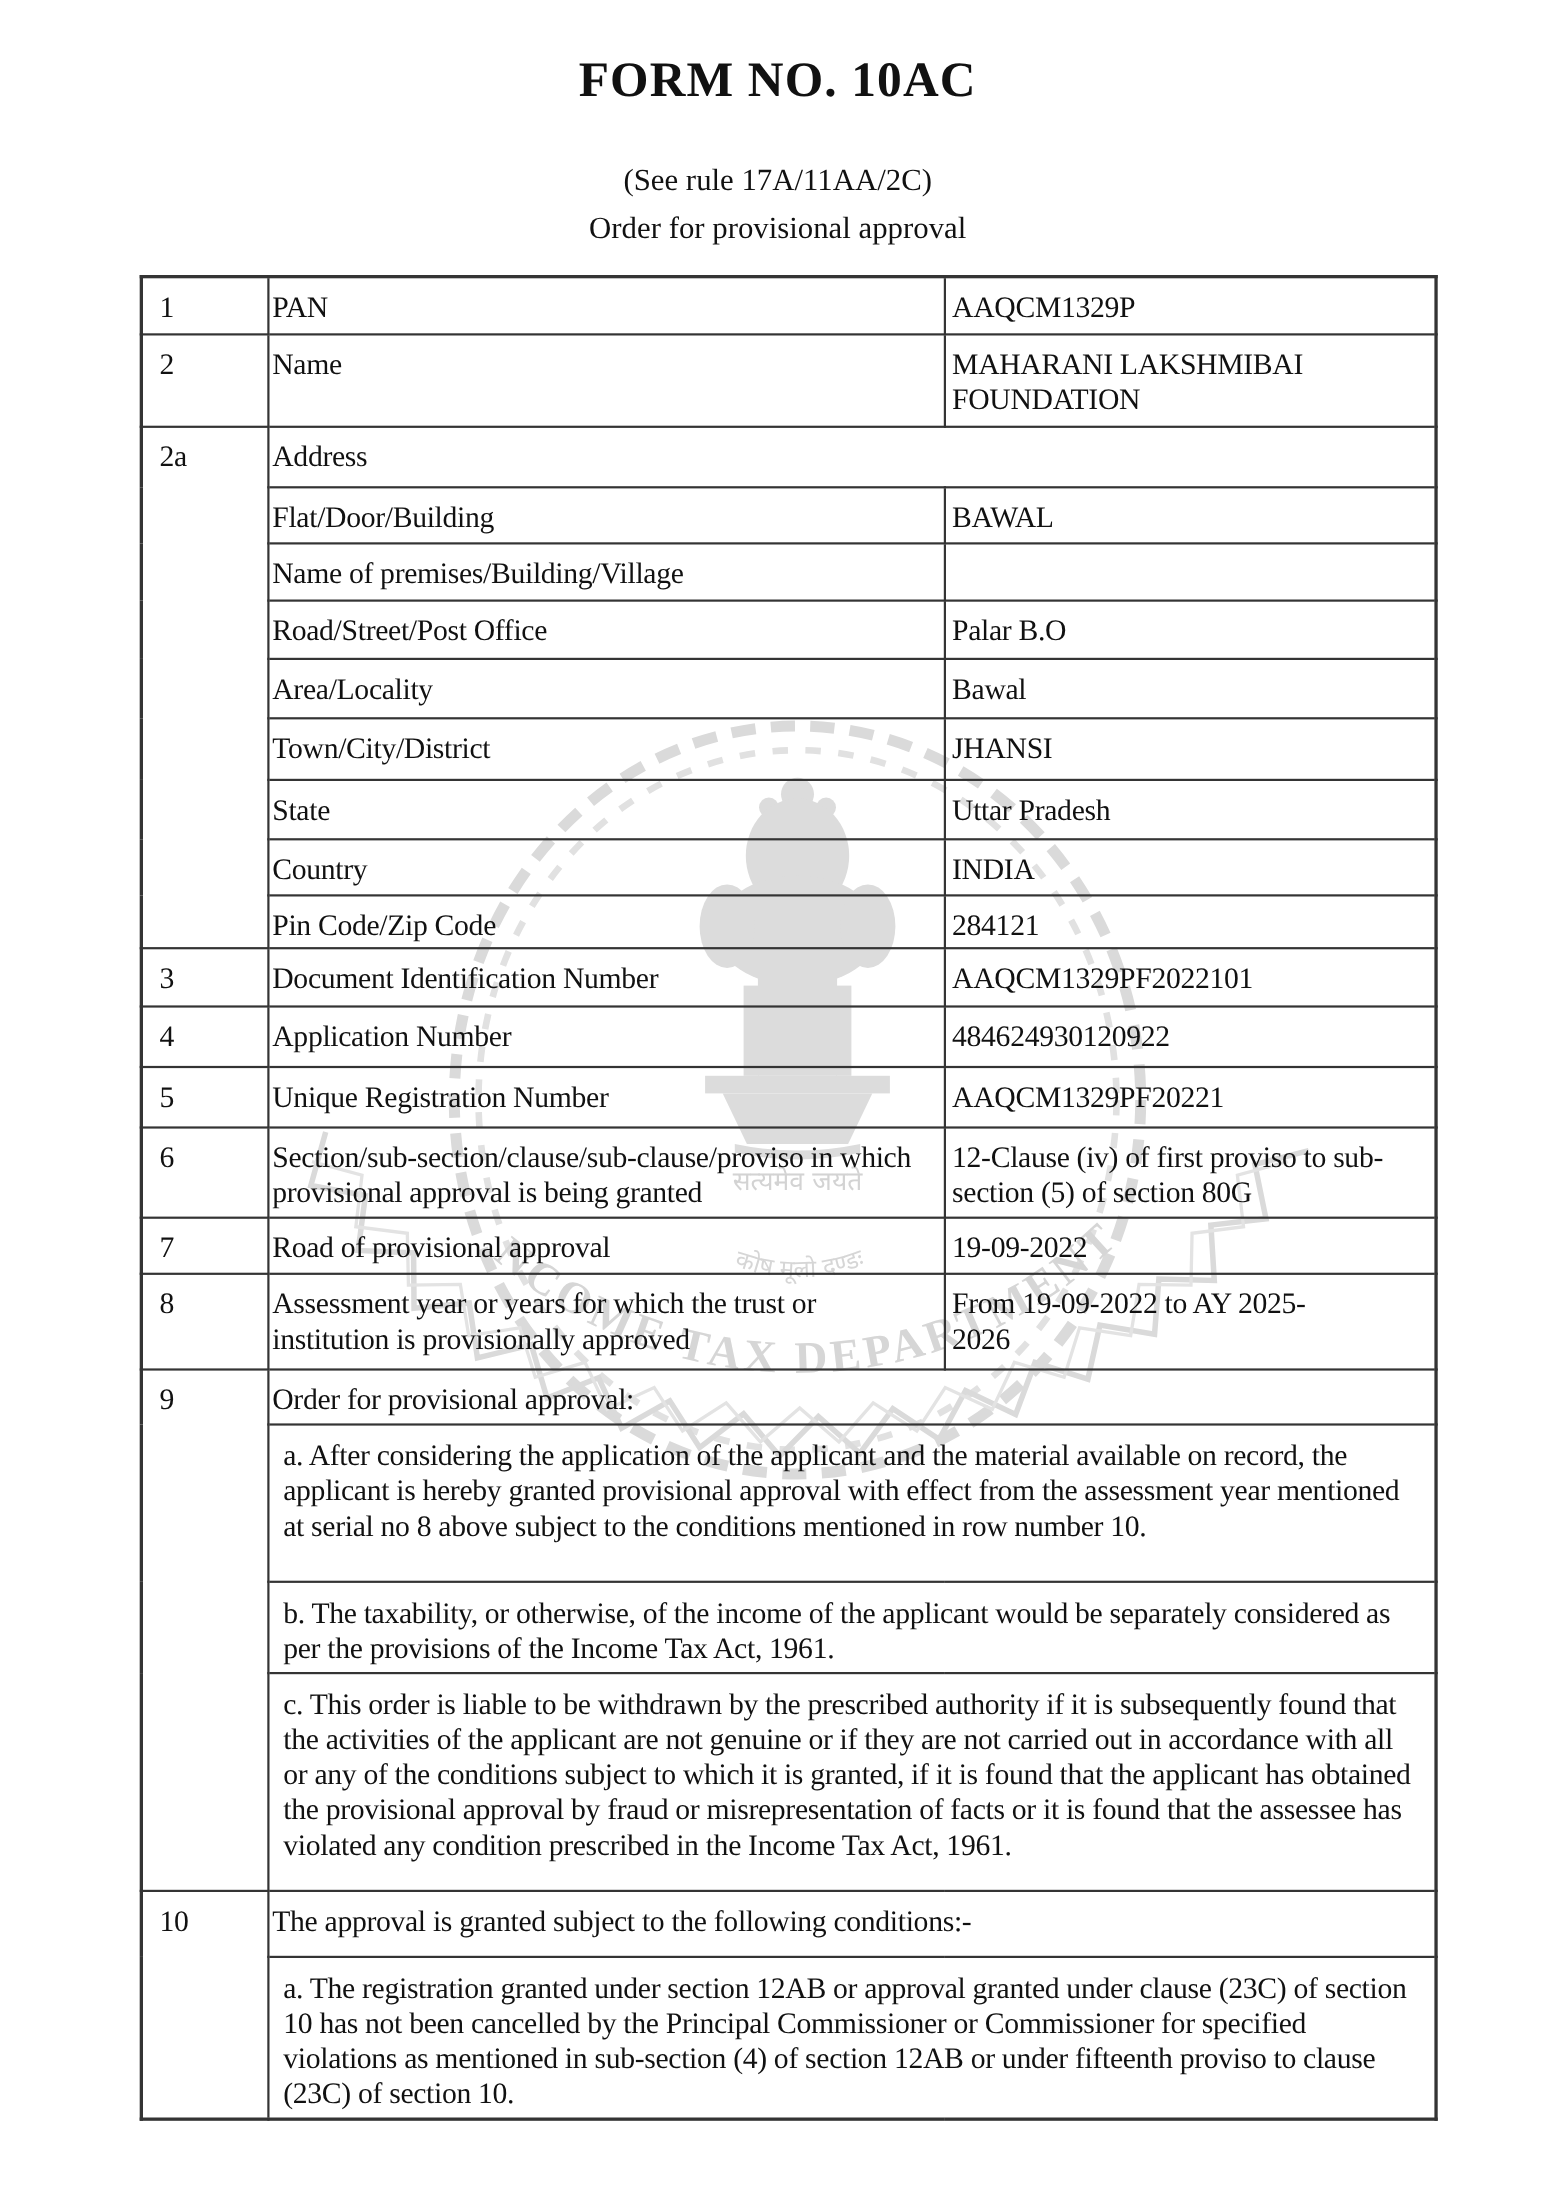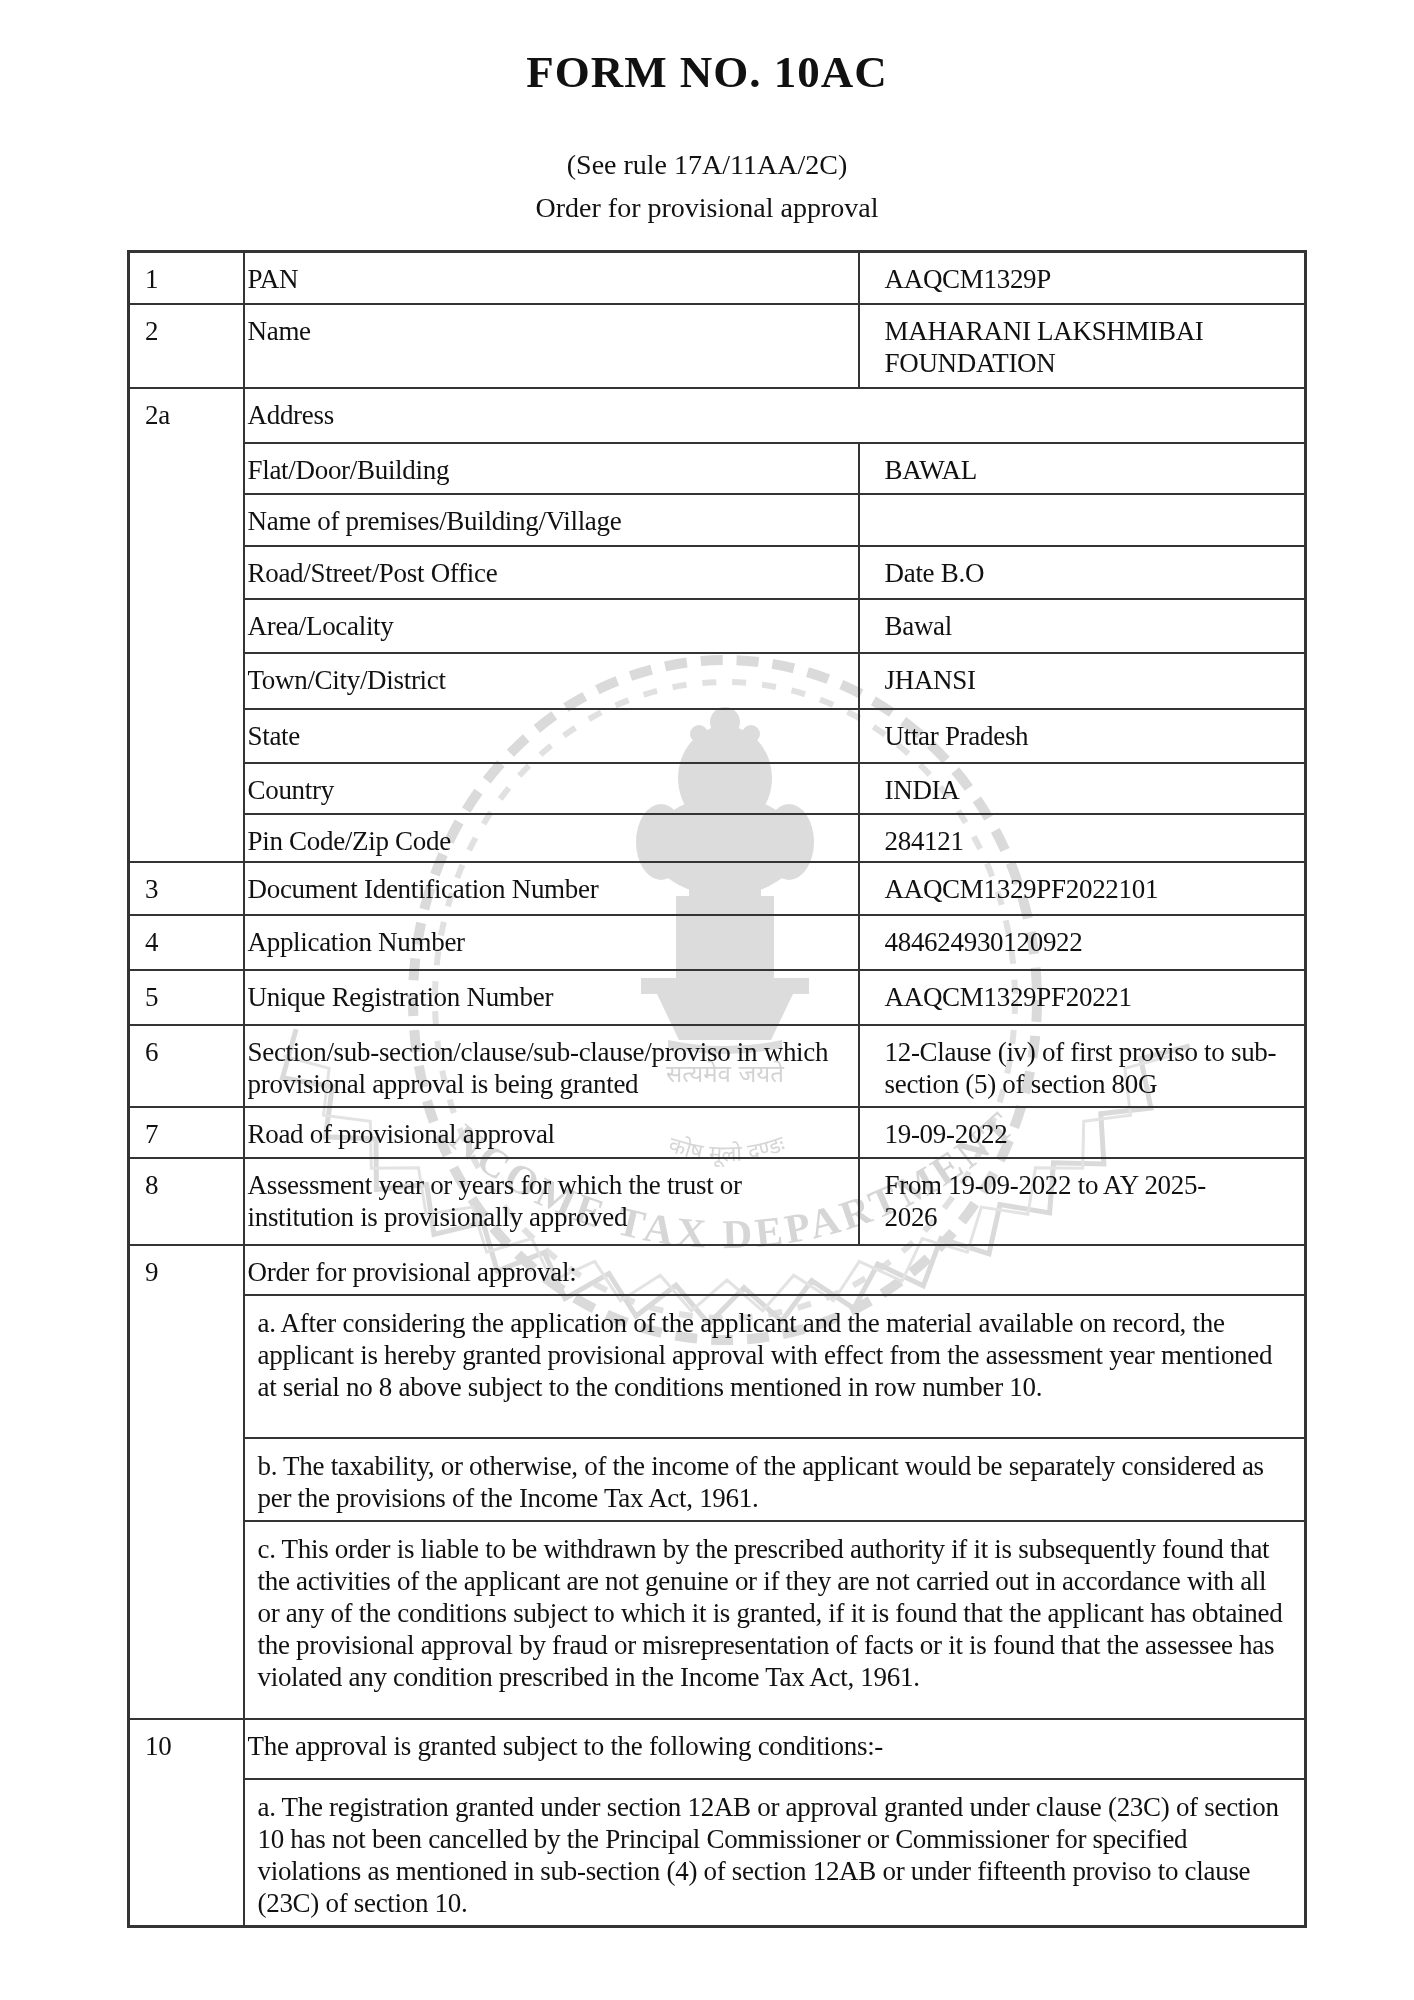--- a/index.html
+++ b/index.html
@@ -31,21 +31,21 @@
     background:transparent;
   }
   table.form td{
     border:2px solid #343434;
     vertical-align:top;
     font-size:27px;line-height:32px;letter-spacing:-0.3px;
     overflow:hidden;
   }
   td.num{padding:10px 4px 4px 15px;}
   td.lbl{padding:10px 14px 4px 3px;}
-  td.val{padding:10px 14px 4px 25px;white-space:pre-line;}
+  td.val{padding:10px 14px 4px 6px;white-space:pre-line;}
   td.para{padding:11px 14px 6px 13px;}
 </style>
 </head>
 <body>
 
 <div class="page">
 
   <svg class="watermark" width="1414" height="2000" viewBox="0 0 1414 2000" xmlns="http://www.w3.org/2000/svg">
     <g fill="none" stroke="none">
 
@@ -114,21 +114,21 @@
         <tr style="height:51px">
           <td class="lbl">Flat/Door/Building</td>
           <td class="val">BAWAL</td>
         </tr>
         <tr style="height:52px">
           <td class="lbl">Name of premises/Building/Village</td>
           <td class="val"></td>
         </tr>
         <tr style="height:53px">
           <td class="lbl">Road/Street/Post Office</td>
-          <td class="val">Date B.O</td>
+          <td class="val">Palar B.O</td>
         </tr>
         <tr style="height:54px">
           <td class="lbl">Area/Locality</td>
           <td class="val">Bawal</td>
         </tr>
         <tr style="height:56px">
           <td class="lbl">Town/City/District</td>
           <td class="val">JHANSI</td>
         </tr>
         <tr style="height:54px">

